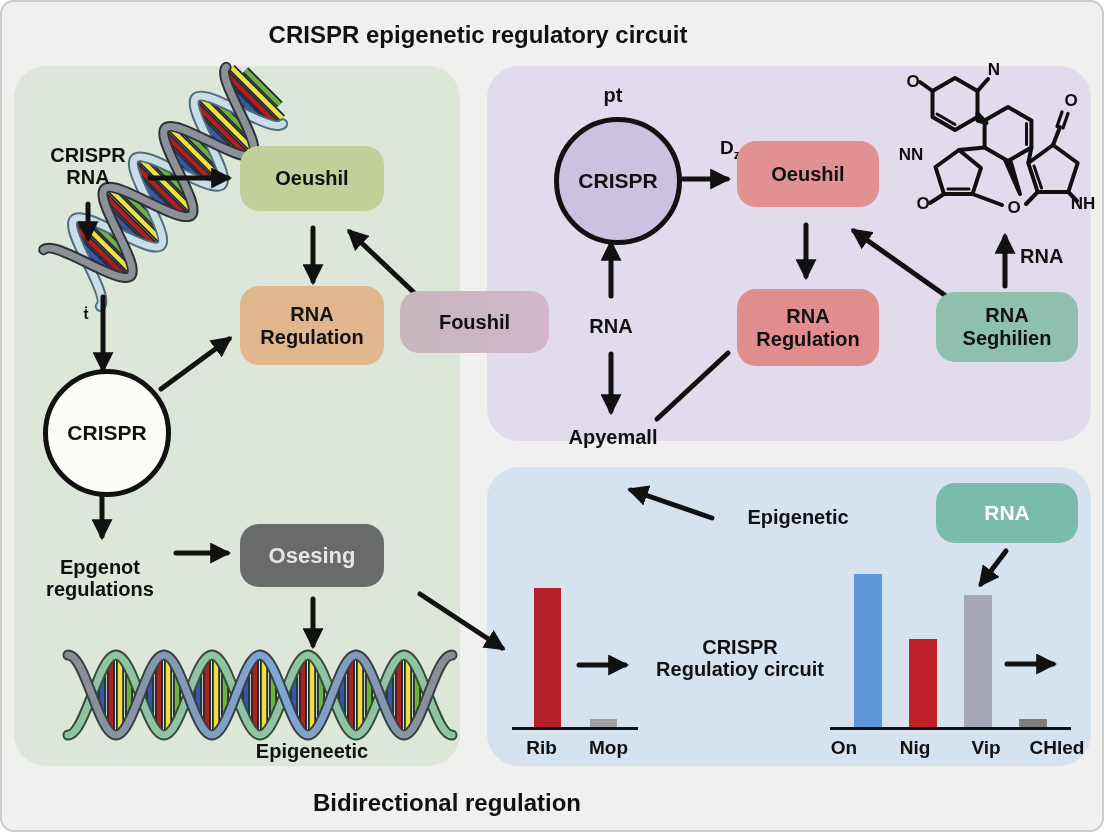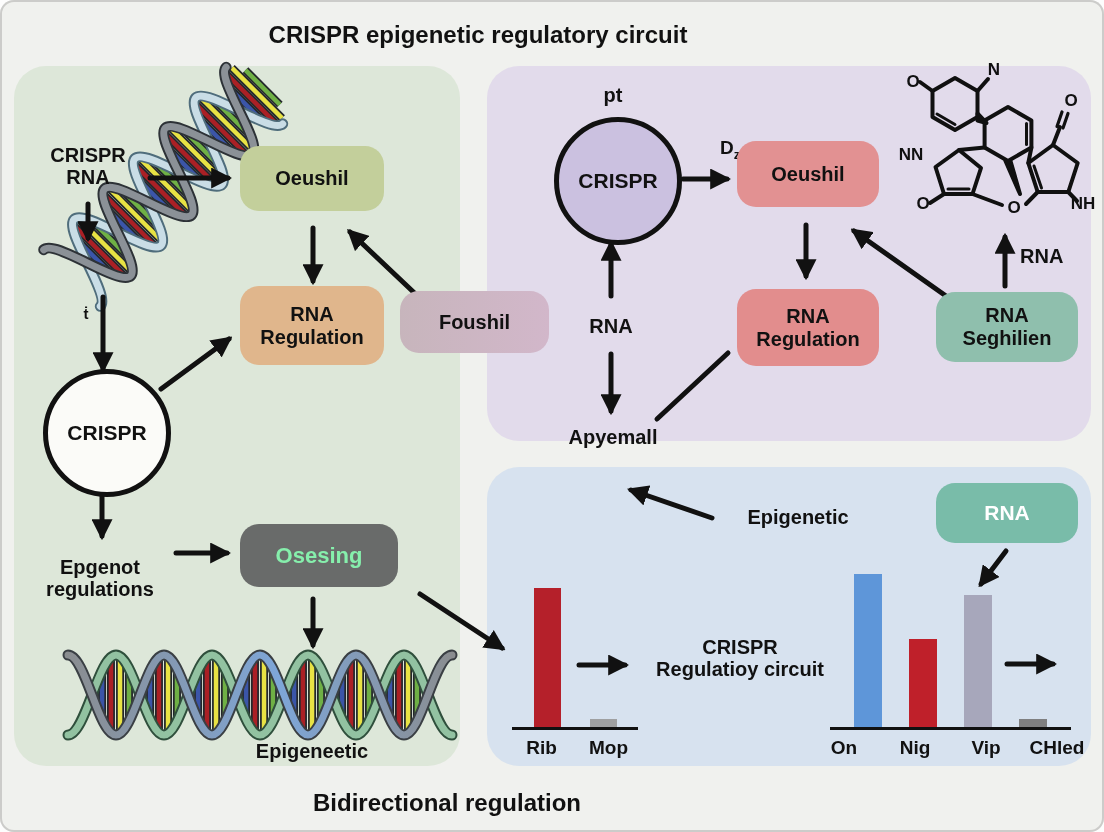--- a/index.html
+++ b/index.html
@@ -16,21 +16,21 @@
   .lbl{position:absolute;font-weight:700;text-align:center;line-height:1.1;font-size:20px;}
   #t-title{top:22px;left:0;width:956px;font-size:24px;}
   #t-caption{top:790px;left:0;width:894px;font-size:24px;}
 
   .box{position:absolute;border-radius:19px;display:flex;flex-direction:column;
        align-items:center;justify-content:center;font-weight:700;font-size:20px;
        text-align:center;line-height:1.15;}
   #b-oeushil-l{left:240px;top:146px;width:144px;height:65px;background:#c3cf9b;}
   #b-rnareg-l{left:240px;top:286px;width:144px;height:79px;background:#e0b68c;}
   #b-foushil{left:400px;top:291px;width:149px;height:62px;background:linear-gradient(90deg,#c7b5bc,#d2b7ca);}
-  #b-osesing{left:240px;top:524px;width:158px;height:63px;background:#696b6a;color:#86efac;font-size:22px;}
+  #b-osesing{left:240px;top:524px;width:144px;height:63px;background:#696b6a;color:#e5e5e5;font-size:22px;}
   #b-oeushil-r{left:737px;top:141px;width:142px;height:66px;background:#e29192;}
   #b-rnareg-r{left:737px;top:289px;width:142px;height:77px;background:#e28d8d;}
   #b-seghilien{left:936px;top:292px;width:142px;height:70px;background:#8fbfad;}
   #b-rna-teal{left:936px;top:483px;width:142px;height:60px;background:#79bca9;color:#fff;font-size:21px;}
 
   .circle{position:absolute;border-radius:50%;border:5px solid #111;display:flex;
           align-items:center;justify-content:center;font-weight:700;font-size:21px;}
   #c-left{left:43px;top:369px;width:118px;height:118px;background:#fbfbf8;}
   #c-right{left:554px;top:117px;width:118px;height:118px;background:#cbc1e0;}
 

